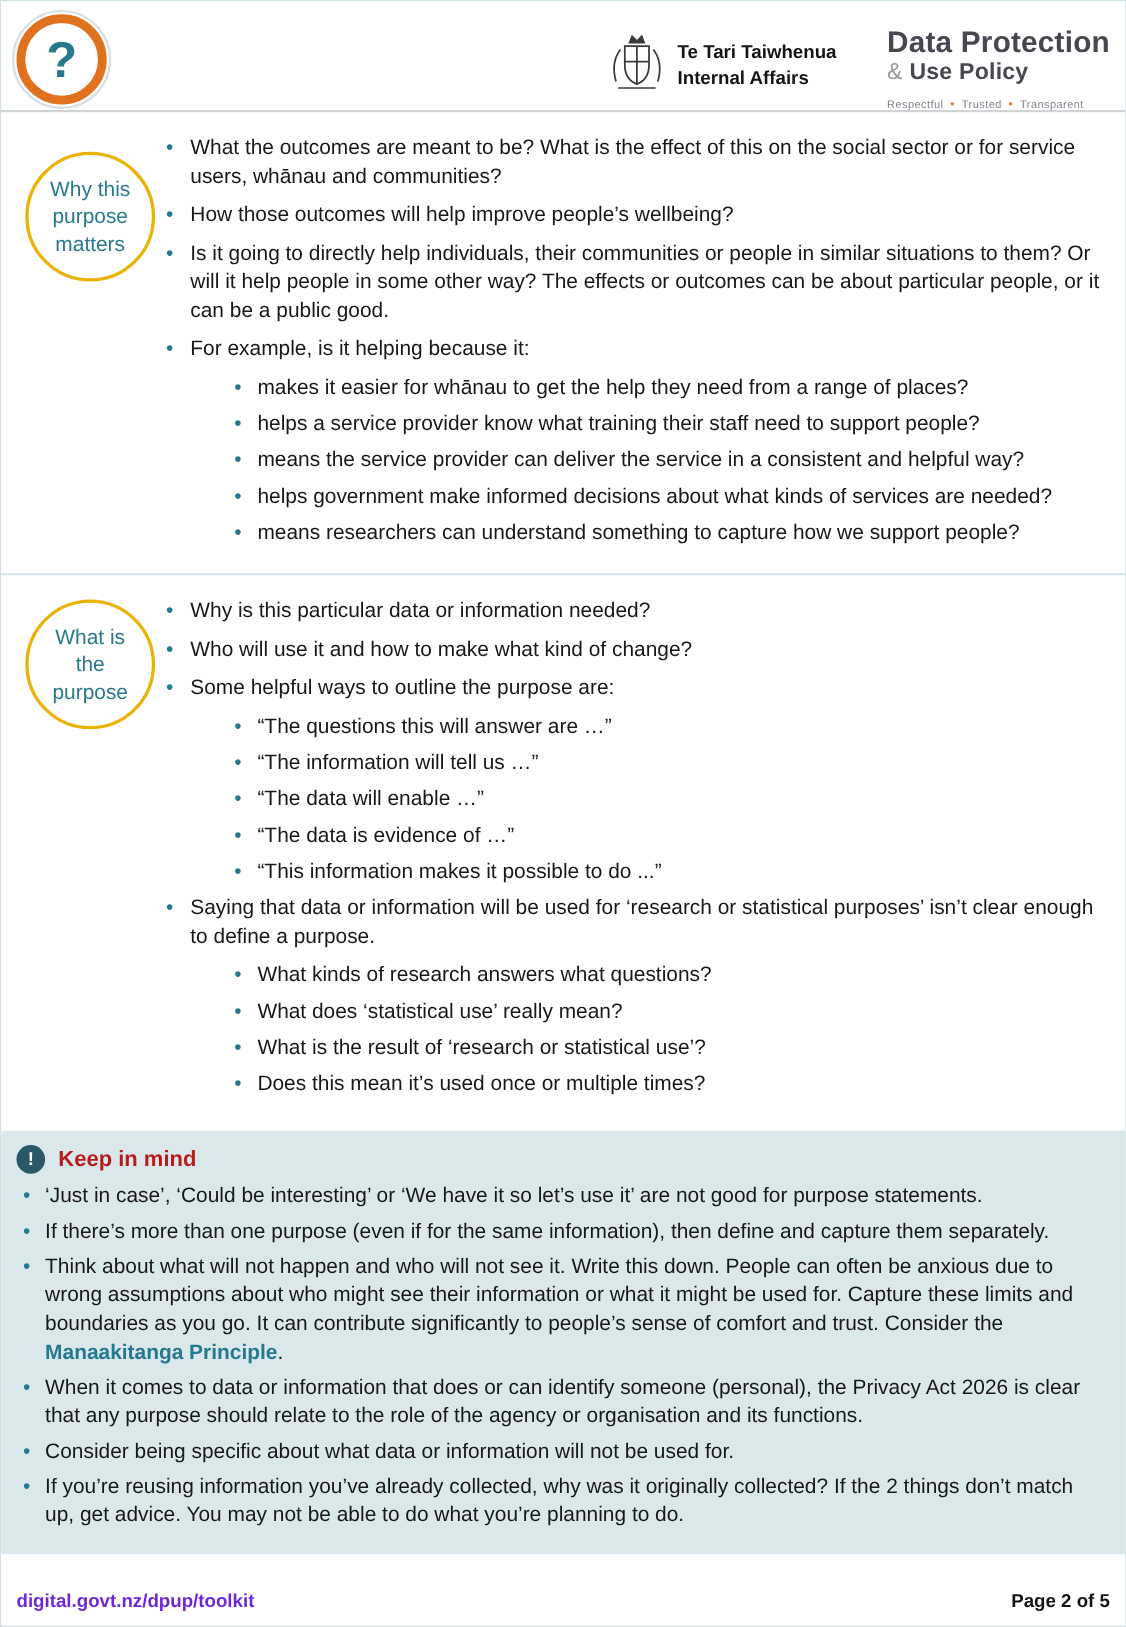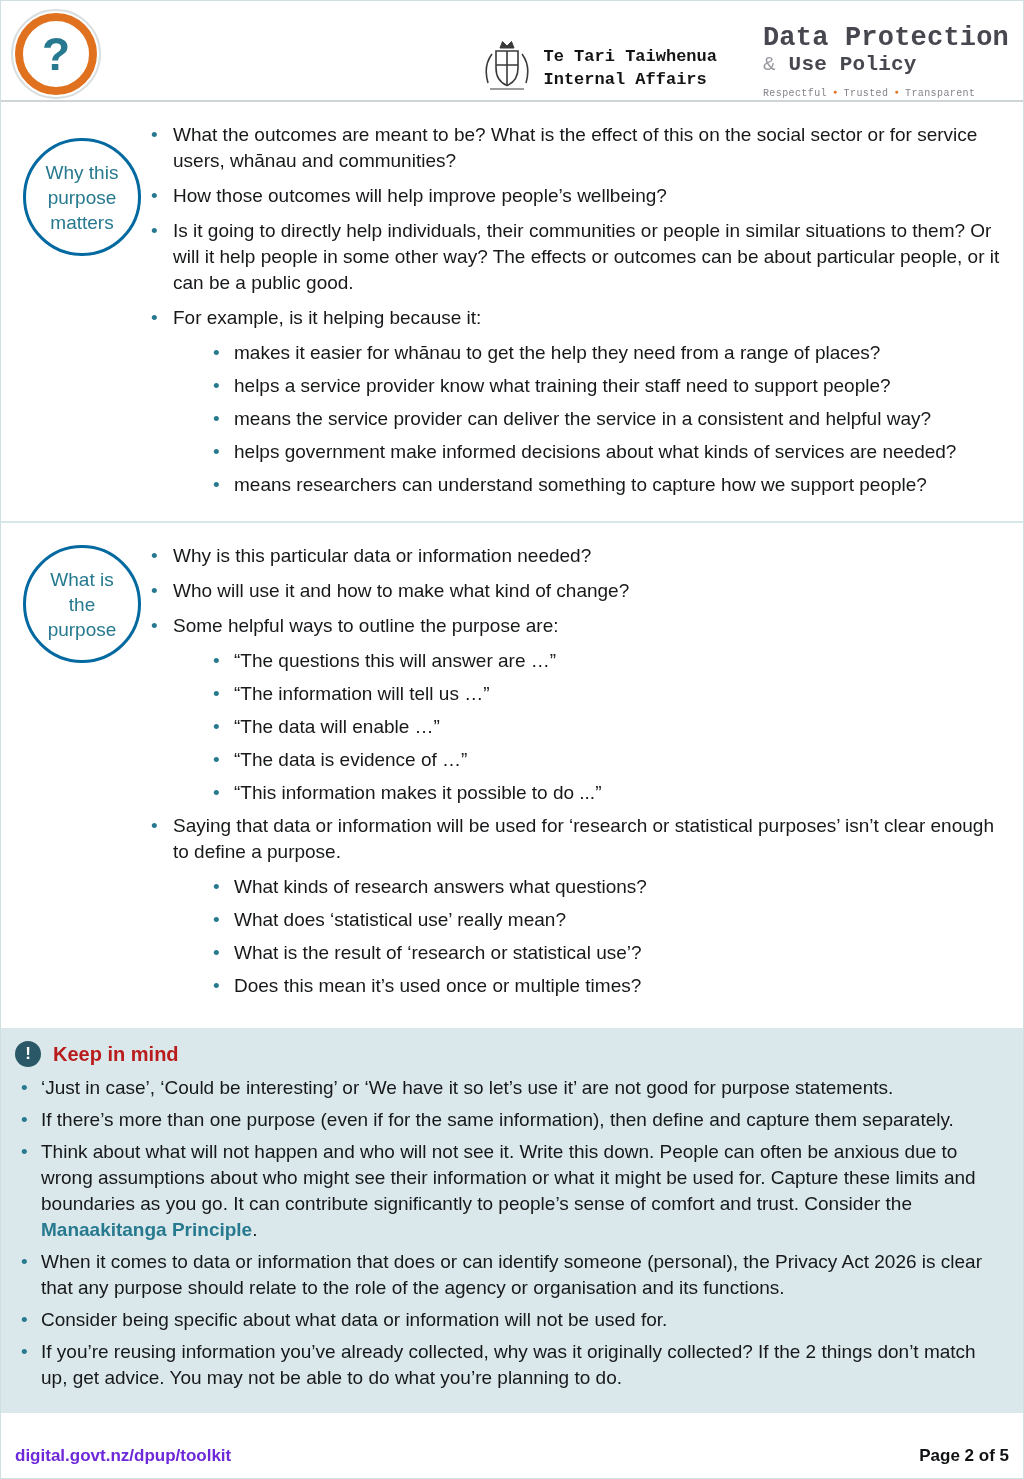--- a/index.html
+++ b/index.html
@@ -13,34 +13,34 @@
   
   .header { position:relative; height:101px; padding:8px 14px 0 10px;
             border-bottom:2px solid #cfd4d6; display:flex; align-items:flex-start; }
   .qicon-wrap { width:90px; height:90px; border-radius:50%; border:2px solid #d9dfe1;
                 display:flex; align-items:center; justify-content:center; background:#fff; }
   .qicon { width:82px; height:82px; border-radius:50%; border:8px solid #e0711f;
            display:flex; align-items:center; justify-content:center; background:#fff; }
   .qicon span { color:#26798e; font-weight:bold; font-size:46px; line-height:1; }
   .title { color:#26798e; font-size:27px; font-weight:bold; margin:32px 0 0 26px; letter-spacing:0.2px; }
 
-  .logos { position:absolute; right:14px; top:16px; display:flex; align-items:flex-end;font-family:Liberation Mono, monospace; }
+  .logos { position:absolute; right:14px; top:16px; display:flex; align-items:center; }
   .agency { display:flex; align-items:flex-start; }
   .agency-text { margin-left:10px; margin-top:8px; font-weight:bold; font-size:17px; line-height:23px; color:#141414; }
   .policy { margin-left:46px; margin-top:6px; min-width:170px; }
   .policy .p1 { font-size:27px; font-weight:bold; color:#47474f; letter-spacing:0.2px; }
   .policy .p2 { font-size:21px; font-weight:bold; color:#47474f; letter-spacing:0.2px; }
   .policy .amp { color:#9a9aa2; font-weight:normal; }
   .tagline { margin-top:12px; font-size:10px; color:#83838b; letter-spacing:0.4px; white-space:nowrap; }
   .tdot { color:#e0711f; font-size:7px; padding:0 6px; vertical-align:2px; }
 
   
   .row { display:flex; padding:20px 18px 14px 12px; }
   .row .left { flex:0 0 138px; display:flex; justify-content:center; align-items:flex-start; }
-  .circle { width:118px; height:118px; border:3px solid #0369a1; border-radius:50%;
+  .circle { width:118px; height:118px; border:3px solid #eab308; border-radius:50%;
             display:flex; flex-direction:column; align-items:center; justify-content:center;
             color:#26798e; font-size:19px; line-height:25px; text-align:center; background:#fff; }
   .c1 { margin-top:16px; }
   .c2 { margin-top:2px; }
 
   ul.bullets { list-style:none; flex:1; padding-right:4px; }
   .bullet { display:flex; font-size:19px; line-height:26px; margin-bottom:9px; }
   .bullet .dot { flex:0 0 22px; color:#26798e; }
   .bullet .btxt { flex:1; }
   .bullet.level-2 { margin-left:62px; margin-bottom:7px; }

